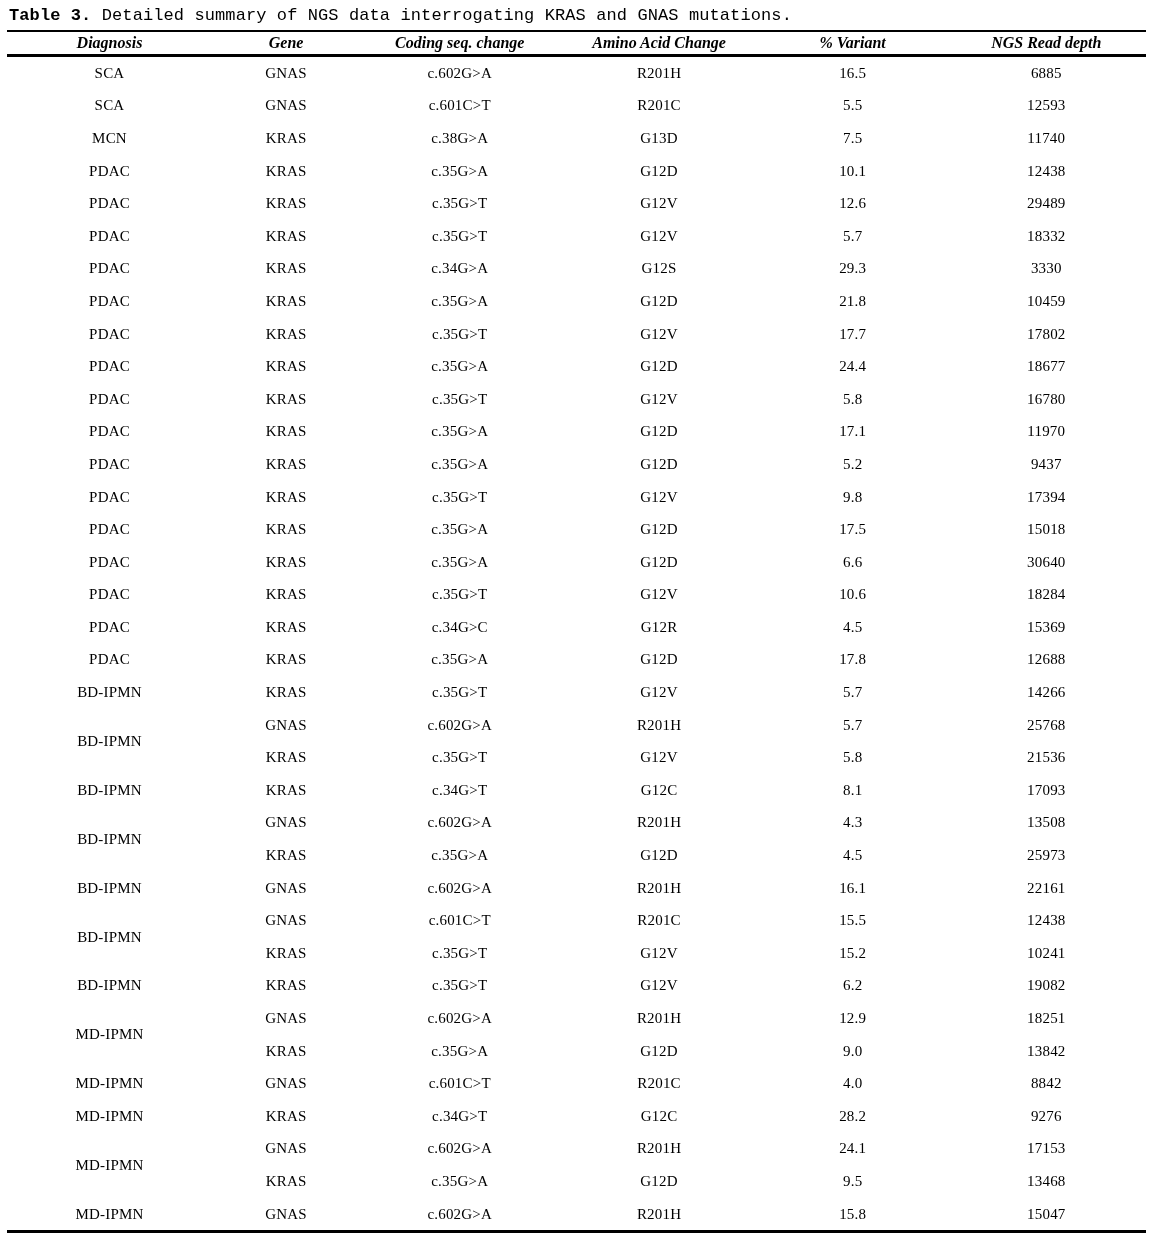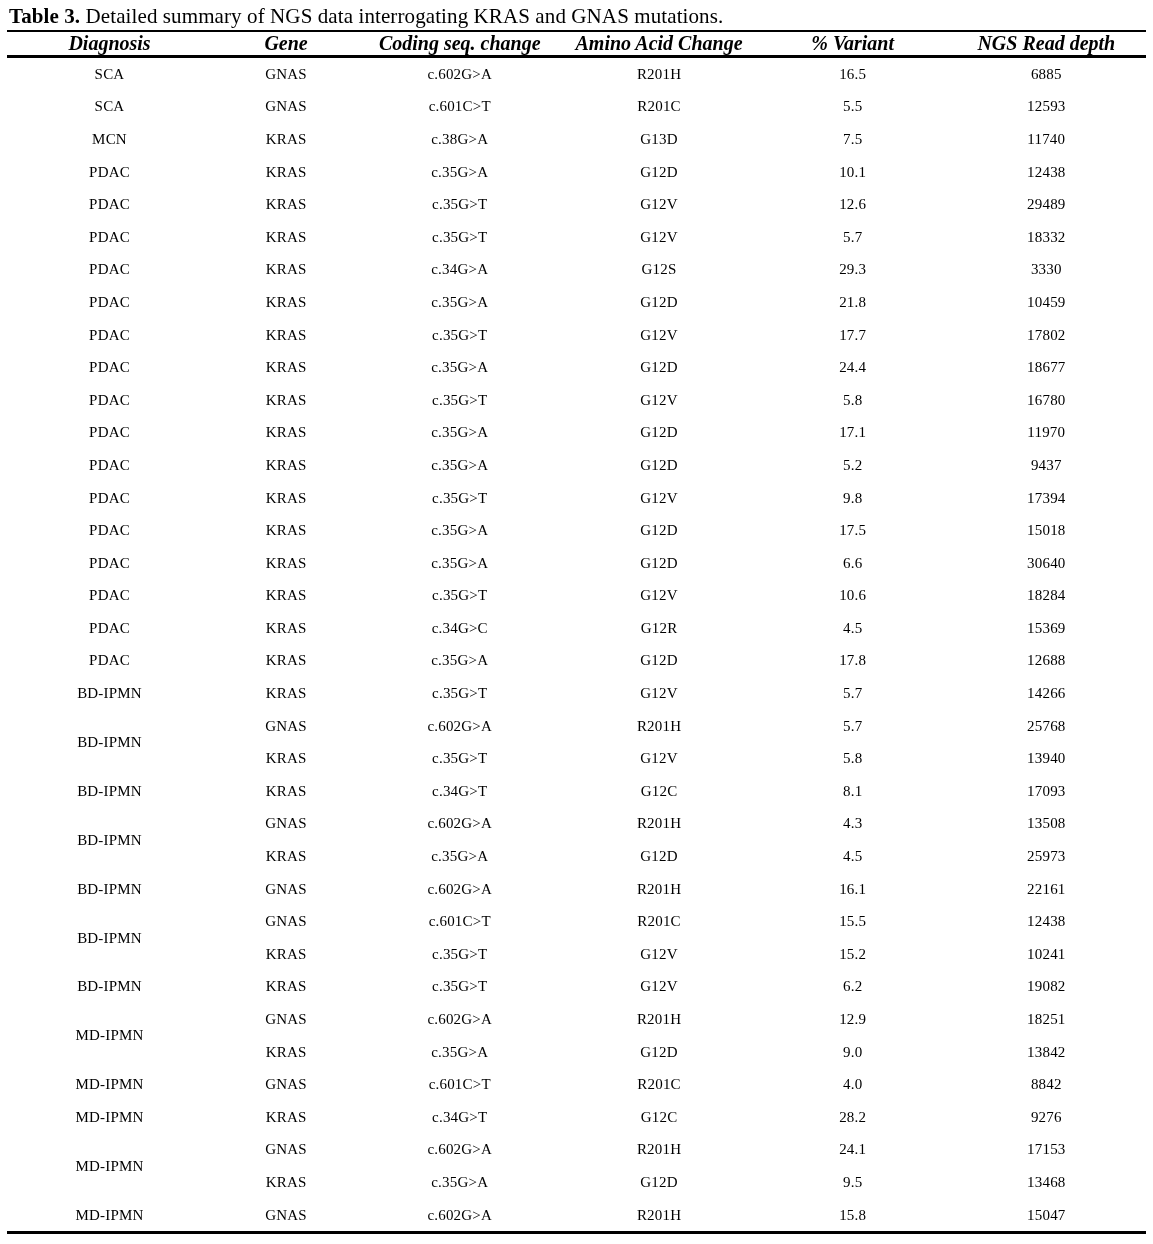--- a/index.html
+++ b/index.html
@@ -11,38 +11,39 @@
   }
   .page {
     width: 1153px;
     height: 1244px;
     box-sizing: border-box;
     padding: 4px 7px 0 7px;
     background: #ffffff;
     overflow: hidden;
   }
   .caption {
-    font-size: 21px;
+    font-size: 17px;
     line-height: 24px;
     padding-left: 2px;
     letter-spacing: 0.1px;
+    font-family: Liberation Mono, monospace;
   }
   .caption-label { font-weight: bold; }
   table.ngs {
     width: 100%;
     border-collapse: collapse;
     table-layout: fixed;
     border-top: 2px solid #000000;
     border-bottom: 3px solid #000000;
     margin-top: 2px;
   }
   table.ngs thead th {
     font-weight: bold;
     font-style: italic;
-    font-size: 20px;
+    font-size: 16px;
     text-align: center;
     vertical-align: middle;
     height: 22px;
     padding: 0;
     border-bottom: 3px solid #000000;
   }
   table.ngs tbody td {
     font-size: 15px;
     text-align: center;
     vertical-align: middle;
@@ -245,21 +246,21 @@
           <td>c.602G&gt;A</td>
           <td>R201H</td>
           <td>5.7</td>
           <td>25768</td>
         </tr>
         <tr>
           <td>KRAS</td>
           <td>c.35G&gt;T</td>
           <td>G12V</td>
           <td>5.8</td>
-          <td>13940</td>
+          <td>21536</td>
         </tr>
         <tr>
           <td>BD-IPMN</td>
           <td>KRAS</td>
           <td>c.34G&gt;T</td>
           <td>G12C</td>
           <td>8.1</td>
           <td>17093</td>
         </tr>
         <tr>

